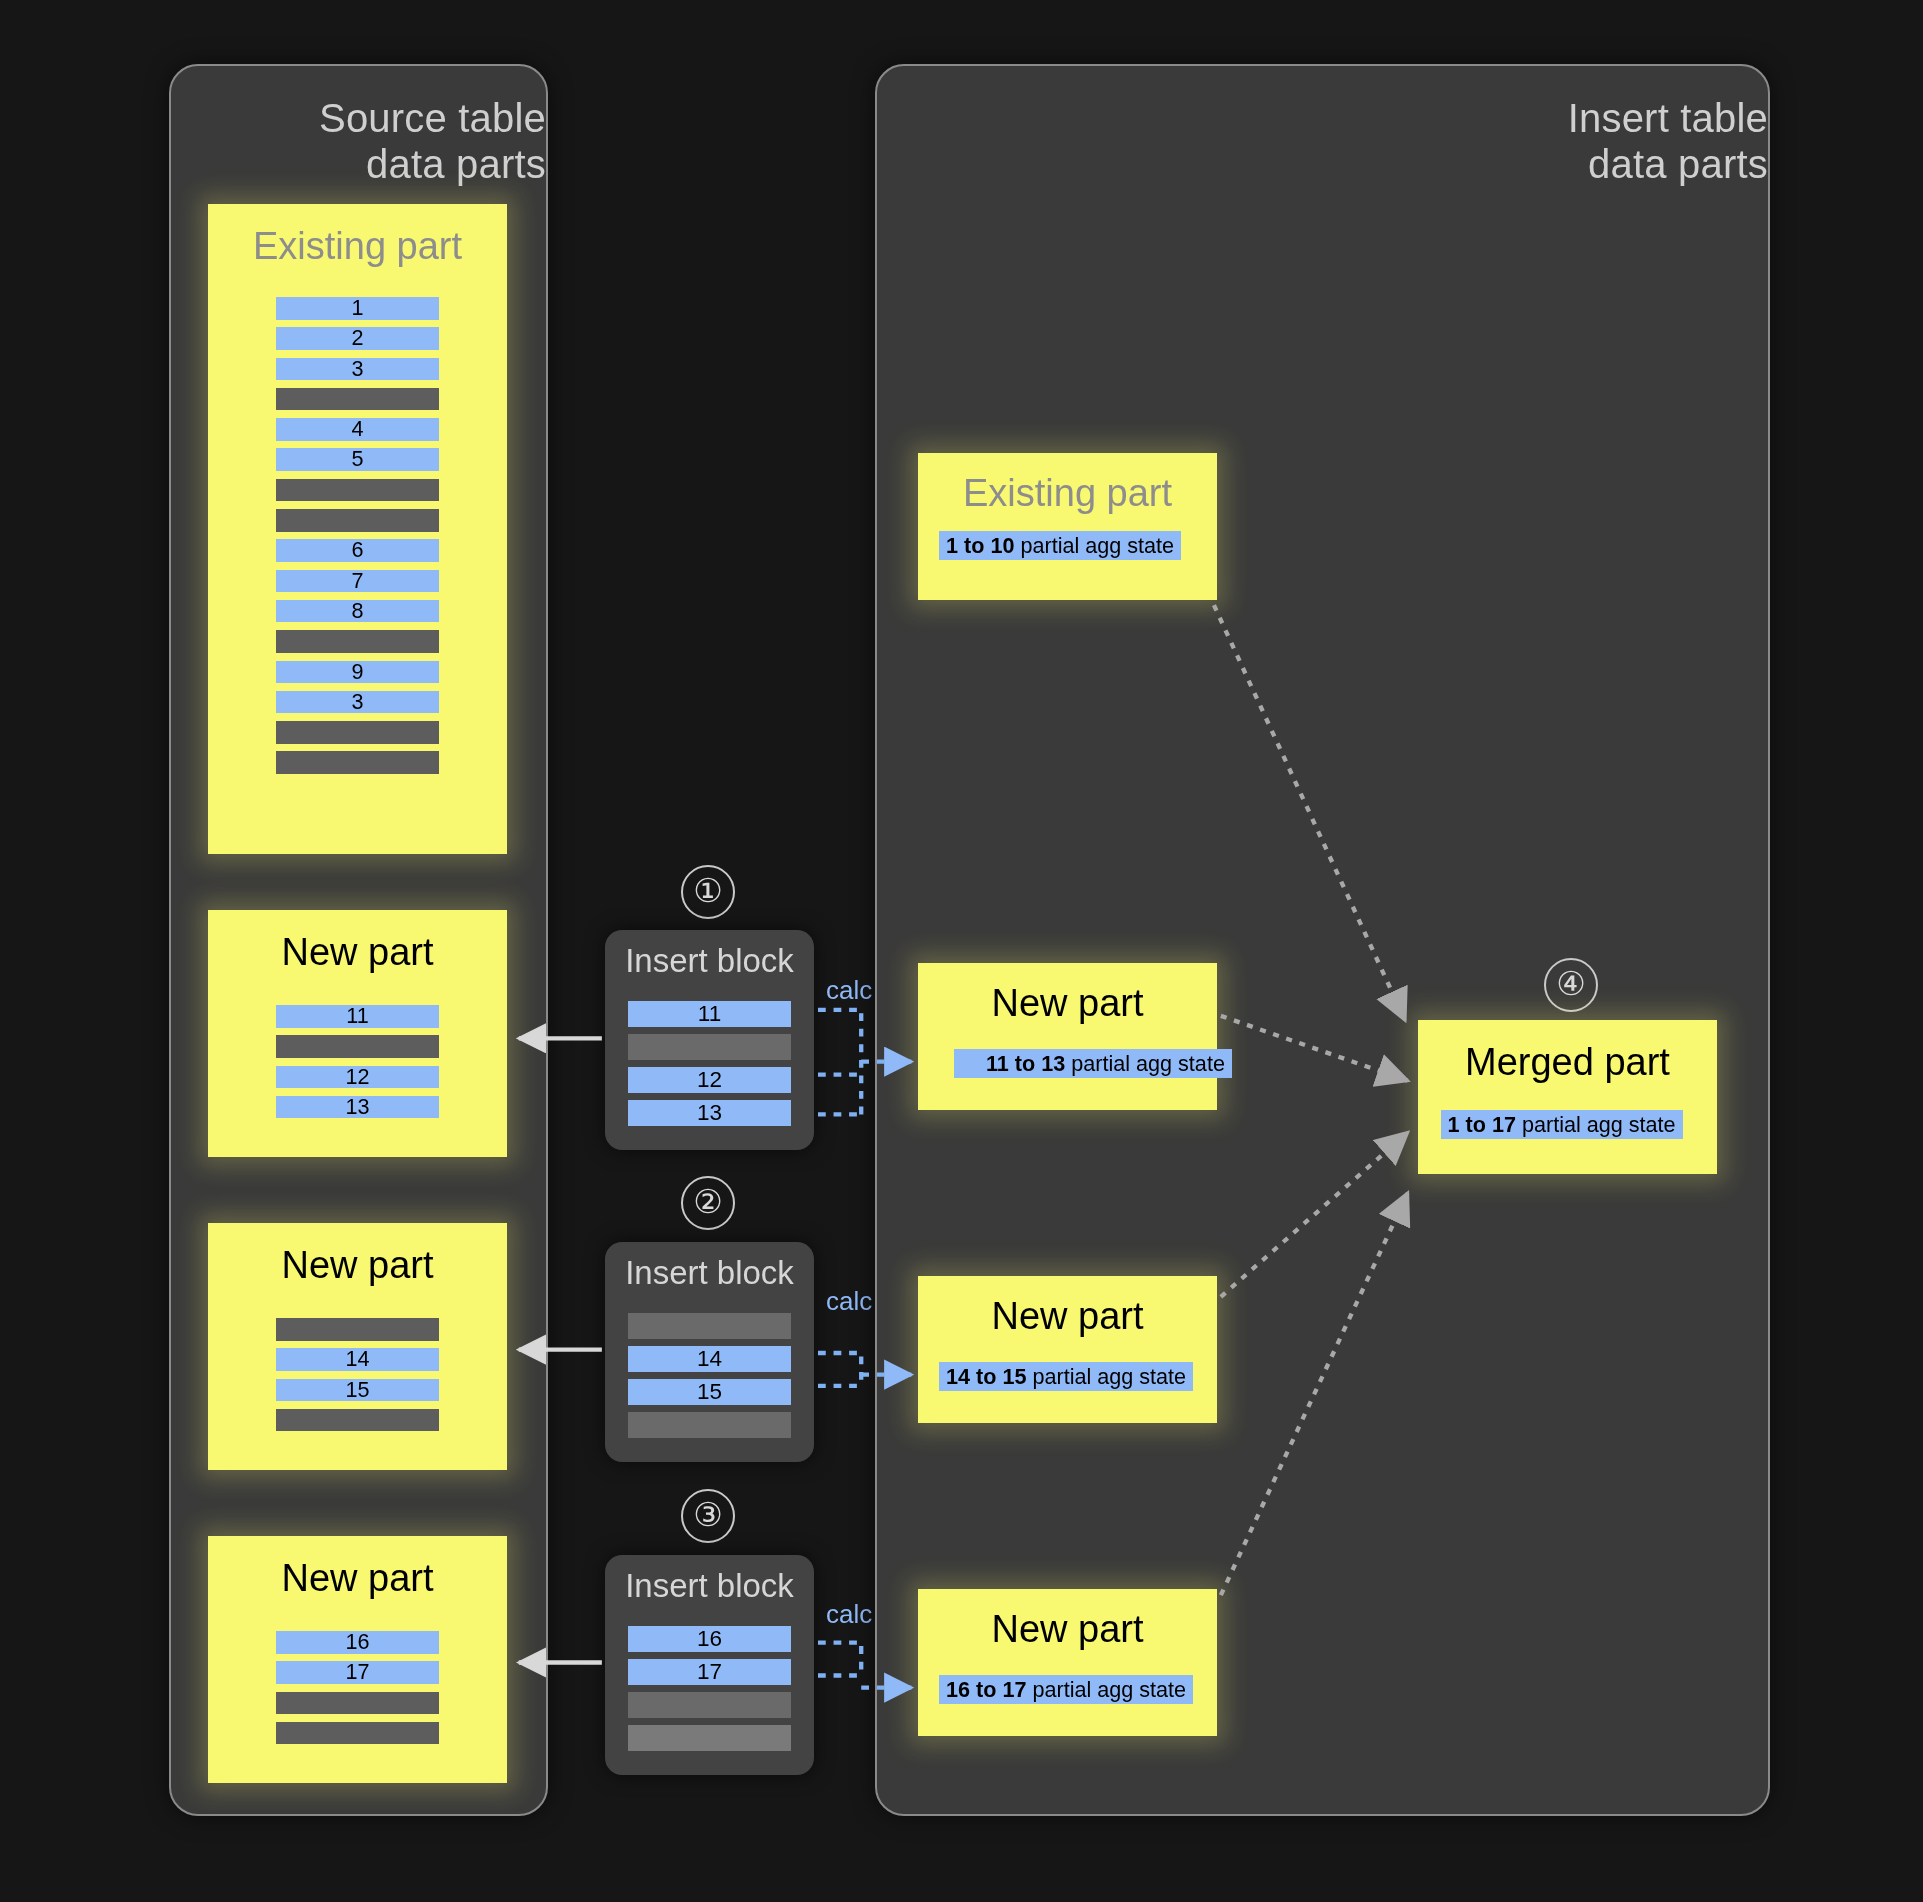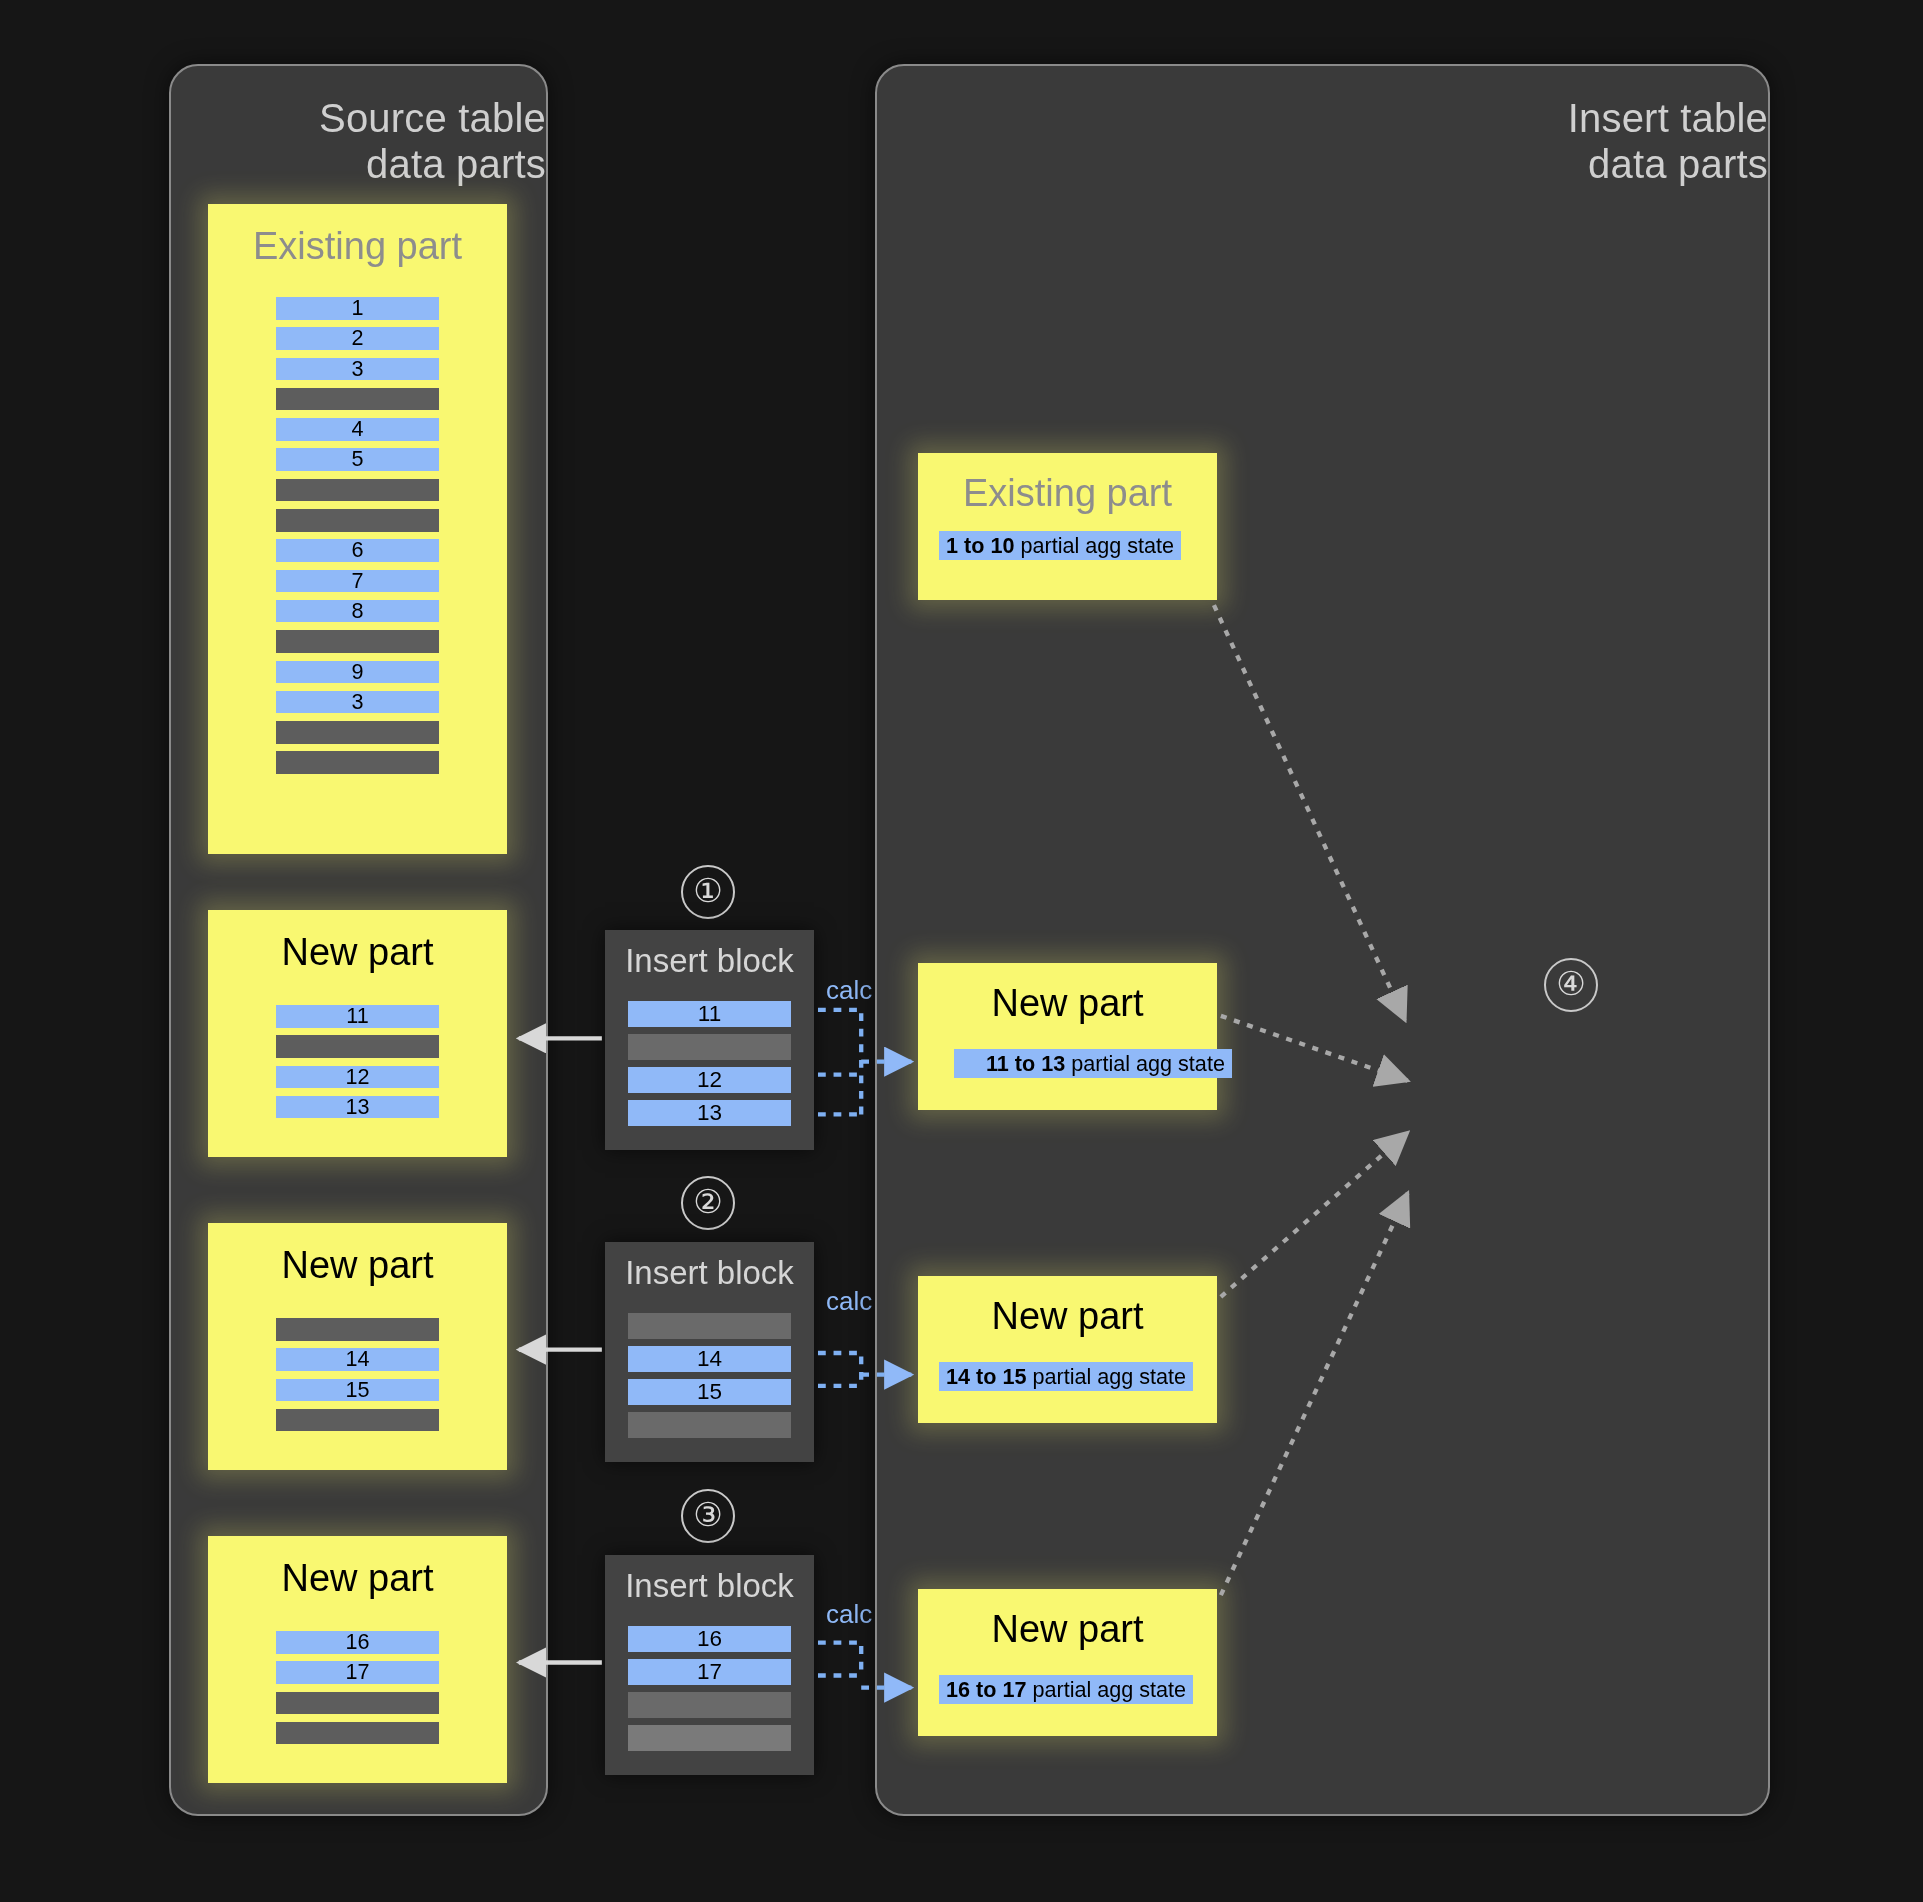--- a/index.html
+++ b/index.html
@@ -53,20 +53,21 @@
     color:#000;
     background:#90b9f8;
   }
   .row.empty{background:#5d5d5d;}
 
   
   .insert-block{
     position:absolute;
     background:#434343;
     box-shadow:0 0 19px rgba(0,0,0,.6);
+    border-radius:17px;
   }
   .insert-title{
     width:100%;text-align:center;
     font-size:33px;line-height:1;color:#d6d6d6;
   }
   .ib-rows{position:absolute;left:0;right:0;}
   .ib-row{
     height:26px;margin:0 auto 7px auto;
     text-align:center;font-size:22.5px;line-height:26px;color:#000;
     background:#90b9f8;
@@ -229,20 +230,26 @@
   </div>
 
   <div class="part" style="left:918px;top:1589px;width:299px;height:147px;">
     <div class="part-title" style="position:absolute;top:21px;">New part</div>
     <div class="agg" style="left:21px;top:86px;">
       <b>16 to 17</b><span> partial agg state</span>
     </div>
   </div>
 
   <div class="step" style="left:1544px;top:958px;">④</div>
+  <div class="part" style="left:1418px;top:1020px;width:299px;height:154px;">
+    <div class="part-title" style="position:absolute;top:22.5px;">Merged part</div>
+    <div class="agg" style="left:22.5px;top:90px;">
+      <b>1 to 17</b><span> partial agg state</span>
+    </div>
+  </div>
 
   <svg class="overlay" xmlns="http://www.w3.org/2000/svg" viewBox="0 0 2224 2200" width="1923" height="1902">
     <defs>
       <marker id="grayhead" viewBox="0 0 10 10" refX="9" refY="5" markerWidth="8" markerHeight="8" orient="auto-start-reverse">
         <path d="M0,0 L10,5 L0,10 z" fill="#a8a8a8"></path>
       </marker>
       <marker id="whitehead" viewBox="0 0 10 10" refX="9" refY="5" markerWidth="7" markerHeight="7" orient="auto-start-reverse">
         <path d="M0,0 L10,5 L0,10 z" fill="#d8d8d8"></path>
       </marker>
       <marker id="bluehead" viewBox="0 0 10 10" refX="9" refY="5" markerWidth="7" markerHeight="7" orient="auto-start-reverse">

